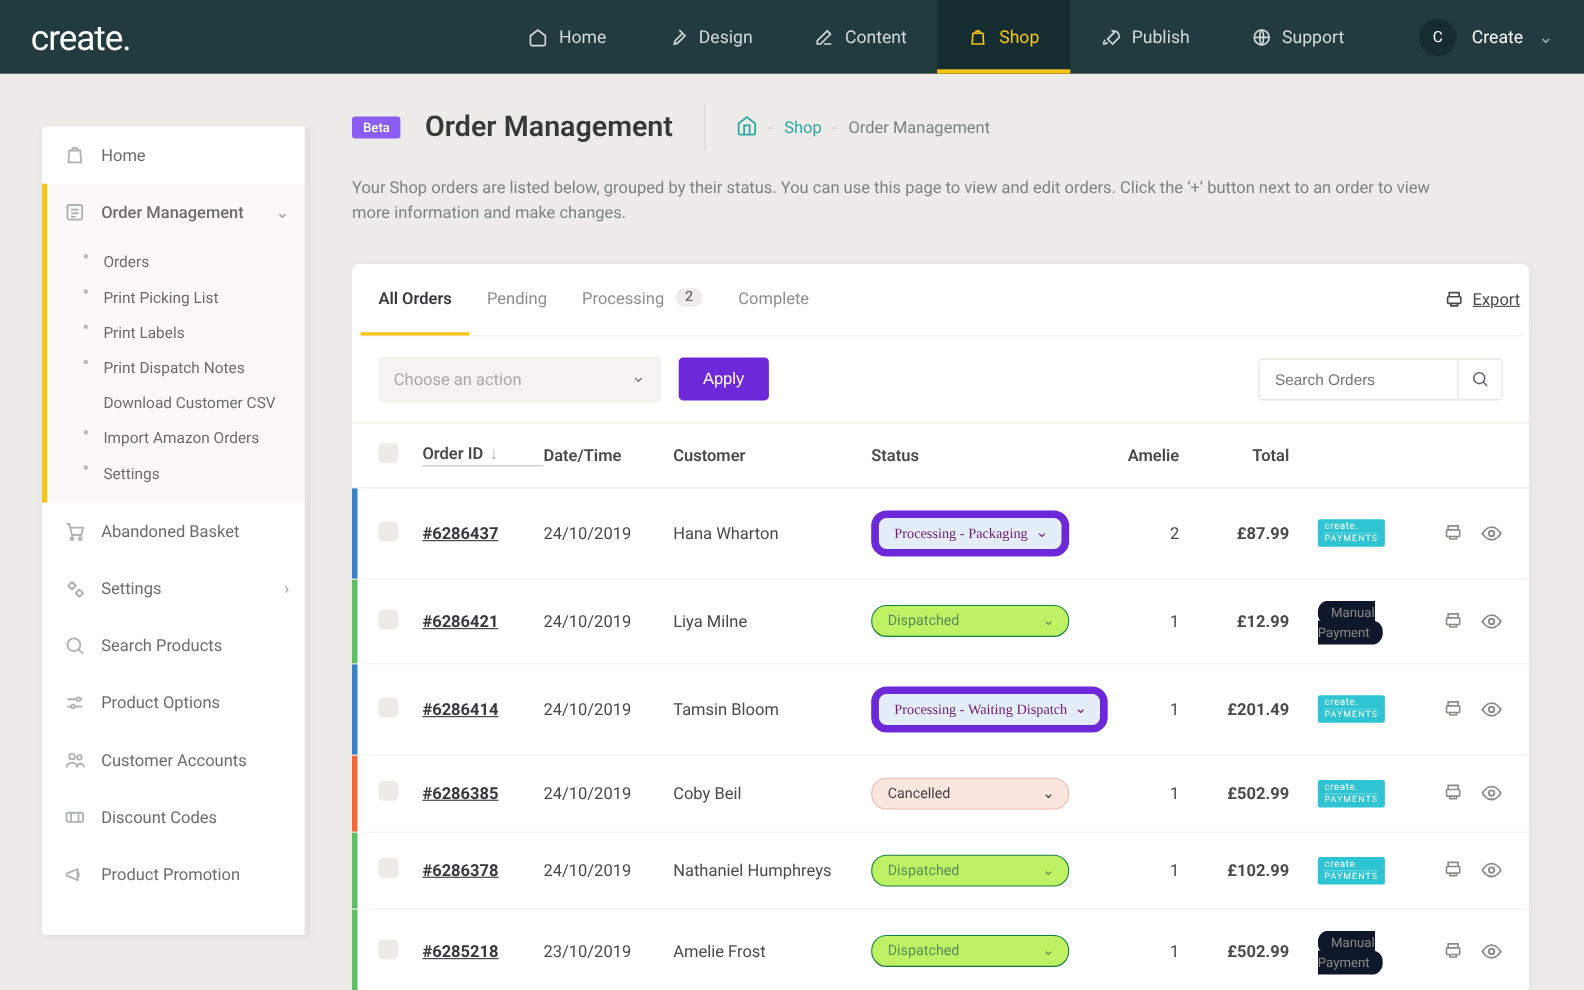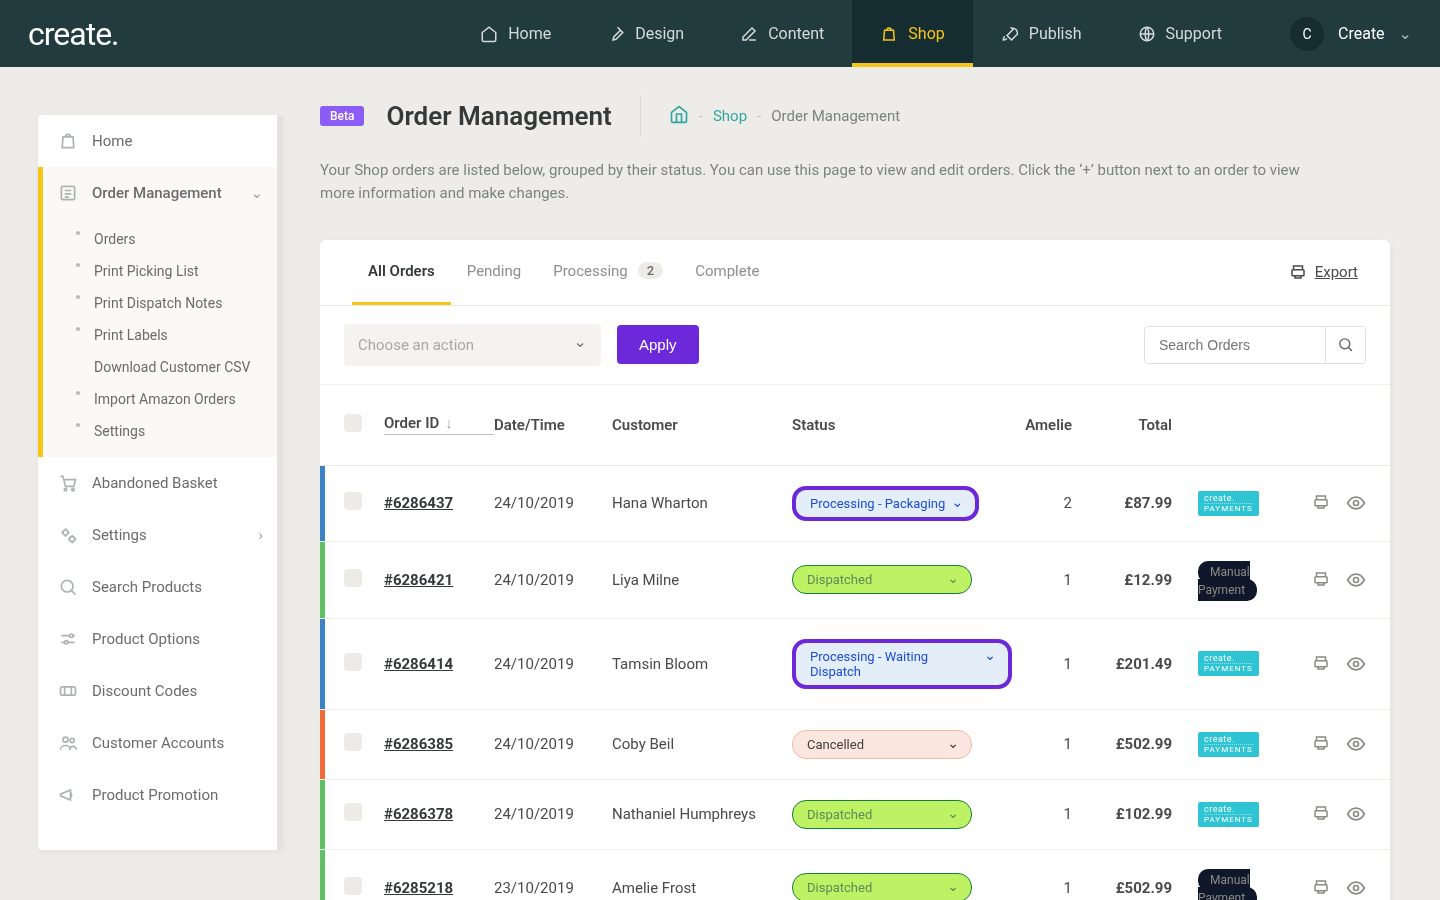--- a/index.html
+++ b/index.html
@@ -44,37 +44,37 @@
   .head-sep { width:1px; height:42px; background:#ded9d1; margin: 0 6px; }
   .crumbs { display:flex; align-items:center; gap:10px; color:#7d837e; font-size:15px; }
   .crumb-home { color:#2fa8a1; }
   .crumb-shop { color:#2fa8a1; }
   .crumb-sep { color:#c8c4bc; }
   
   .intro { color:#7d837e; font-size:15px; line-height:1.55; margin-bottom: 34px; max-width: 1000px; }
 
   .card { background:#fff; border-radius:6px; box-shadow: 0 3px 10px rgba(0,0,0,.06); }
   
-  .tabs-row { display:flex; border-bottom:1px solid #ece9e3; padding: 0 32px; }
+  .tabs-row { display:flex; border-bottom:1px solid #ece9e3; padding: 0 8px; border-radius: 11px; }
   .tab { padding: 22px 16px; font-size:15px; color:#8b8f8b; cursor:pointer; display:flex; align-items:center; gap:10px; border-bottom: 3px solid transparent; }
   .tab.active { color:#35393a; font-weight:600; border-bottom-color:#f5c518; }
   .tab-badge { background:#edece8; color:#6c6c6c; border-radius:11px; padding:1px 9px; font-size:13px; font-weight:500; }
   .tabs-spacer { flex:1; }
   .export { display:flex; align-items:center; gap:8px; color:#4a4a4a; font-size:15px; text-decoration:underline; cursor:pointer; }
   
   .filters-row { display:flex; align-items:center; gap:16px; padding:18px 24px; border-bottom:1px solid #f2efe9; }
   .action-dd { background:#f5f3ef; border:none; border-radius:4px; padding:12px 40px 12px 14px; font-size:15px; color:#a8a8a3; width:257px; position:relative; cursor:pointer; }
   .action-dd::after { content:"⌄"; position:absolute; right:14px; top:8px; color:#7d7d78; font-size:16px; }
   .apply-btn { background:#6d28d9; color:#fff; border:none; border-radius:4px; padding:11px 22px; font-size:15px; cursor:pointer; }
   .filters-spacer { flex:1; }
   .search-wrap { display:flex; border:1px solid #e1dfd9; border-radius:4px; overflow:hidden; }
   .search-input { border:none; padding:10px 14px; font-size:14px; width:180px; outline:none; }
   .search-btn { border:none; border-left:1px solid #e1dfd9; background:#fff; width:40px; display:flex; align-items:center; justify-content:center; cursor:pointer; color:#63686a; }
 
-  .thead { display:flex; align-items:center; padding:29px 24px; border-bottom:1px solid #ece9e3; color:#4a4a4a; font-size:15px; font-weight:600; }
+  .thead { display:flex; align-items:center; padding:18px 24px; border-bottom:1px solid #ece9e3; color:#4a4a4a; font-size:15px; font-weight:600; }
   .col-check { width:40px; }
   .col-id { width:110px; display:flex; align-items:center; gap:6px; }
   .col-date { width:118px; }
   .col-cust { width:180px; }
   .col-status { width:220px; }
   .col-items { width:60px; text-align:right; }
   .col-total { width:100px; text-align:right; padding-left:20px; }
   .col-pay { width:120px; }
   .col-act { flex:1; display:flex; justify-content:flex-end; gap:16px; }
   .sort-ic { color:#a8a8a3; }
@@ -82,21 +82,21 @@
 
   .trow { display:flex; align-items:center; padding:20px 24px; border-bottom:1px solid #f2efe9; position:relative; font-size:15px; }
   .row-stripe { position:absolute; left:0; top:0; bottom:0; width:5px; }
   .stripe-blue { background:#3b82c4; }
   .stripe-green { background:#5fbf63; }
   .stripe-orange { background:#f06a3a; }
   .cb { width:18px; height:18px; border-radius:4px; background:#ecebe6; display:inline-block; cursor:pointer; }
   .order-link { font-weight:700; color:#35393a; text-decoration:underline; }
   .status-pill { border-radius:14px; padding:6px 30px 6px 14px; font-size:13px; position:relative; display:inline-block; min-width:180px; cursor:pointer; }
   .status-pill::after { content:"⌄"; position:absolute; right:12px; top:4px; font-size:14px; }
-  .pill-processing { background:#e3eef8; border:4px solid #6d28d9; color:#1d4ed8; }
+  .pill-processing { background:#e3eef8; border:7px solid #6d28d9; color:#701a75;font-family:Liberation Serif, serif; }
   .pill-dispatched { background:#bef264; border:1px solid #15803d; color:#5c8b58; }
   .pill-cancelled { background:#fbe7df; border:1px solid #f0b9a6; color:#404040; }
   .pay-badge { display:inline-block; font-size:9px; line-height:1; padding:3px 6px; border-radius:2px; }
   .pay-create { background:#2fc4d4; color:#fff; letter-spacing:.5px; }
   .pay-create .p1 { display:block; font-size:9px; }
   .pay-create .p2 { display:block; font-size:8px; border-top:1px dotted rgba(255,255,255,.5); padding-top:1px; letter-spacing:1px; }
   .pay-manual { background:#0f172a; color:#8a8a85; border-radius:10px; padding:4px 12px; font-size:12px; }
   .act-ic { color:#8b8b86; cursor:pointer; }
 
   .footer-row { display:flex; align-items:center; padding:18px 24px 0; }
@@ -204,25 +204,25 @@
             <div class="sb-sub-item">
               <span class="dot"></span>
               <span>Orders</span>
             </div>
             <div class="sb-sub-item">
               <span class="dot"></span>
               <span>Print Picking List</span>
             </div>
             <div class="sb-sub-item">
               <span class="dot"></span>
+              <span>Print Labels</span>
+            </div>
+            <div class="sb-sub-item">
+              <span class="dot"></span>
               <span>Print Dispatch Notes</span>
-            </div>
-            <div class="sb-sub-item">
-              <span class="dot"></span>
-              <span>Print Labels</span>
             </div>
             <div class="sb-sub-item">
               <span style="width:4px"></span>
               <span>Download Customer CSV</span>
             </div>
             <div class="sb-sub-item">
               <span class="dot"></span>
               <span>Import Amazon Orders</span>
             </div>
             <div class="sb-sub-item">
@@ -267,35 +267,35 @@
               <path d="M4 8h10M18 8h2M4 16h4M12 16h8"></path>
               <circle cx="16" cy="8" r="2"></circle>
               <circle cx="10" cy="16" r="2"></circle>
             </svg>
           </span>
           <span>Product Options</span>
         </div>
         <div class="sb-item">
           <span class="sb-icon">
             <svg viewBox="0 0 24 24" fill="none" stroke="currentColor" stroke-width="2">
-              <rect x="3" y="7" width="18" height="10" rx="2"></rect>
-              <path d="M8 7v10M16 7v10"></path>
-            </svg>
-          </span>
-          <span>Discount Codes</span>
-        </div>
-        <div class="sb-item">
-          <span class="sb-icon">
-            <svg viewBox="0 0 24 24" fill="none" stroke="currentColor" stroke-width="2">
               <circle cx="9" cy="8" r="3"></circle>
               <circle cx="17" cy="9" r="2.5"></circle>
               <path d="M3 20c0-3 3-5 6-5s6 2 6 5M14 20c0-2 2-4 4-4s4 2 4 4"></path>
             </svg>
           </span>
           <span>Customer Accounts</span>
+        </div>
+        <div class="sb-item">
+          <span class="sb-icon">
+            <svg viewBox="0 0 24 24" fill="none" stroke="currentColor" stroke-width="2">
+              <rect x="3" y="7" width="18" height="10" rx="2"></rect>
+              <path d="M8 7v10M16 7v10"></path>
+            </svg>
+          </span>
+          <span>Discount Codes</span>
         </div>
         <div class="sb-item">
           <span class="sb-icon">
             <svg viewBox="0 0 24 24" fill="none" stroke="currentColor" stroke-width="2">
               <path d="M3 11v2l12 5V6L3 11z"></path>
               <path d="M15 9a4 4 0 0 1 0 6"></path>
             </svg>
           </span>
           <span>Product Promotion</span>
         </div>

